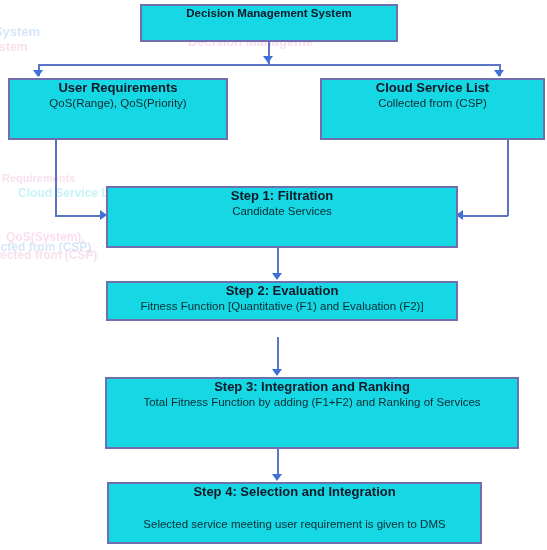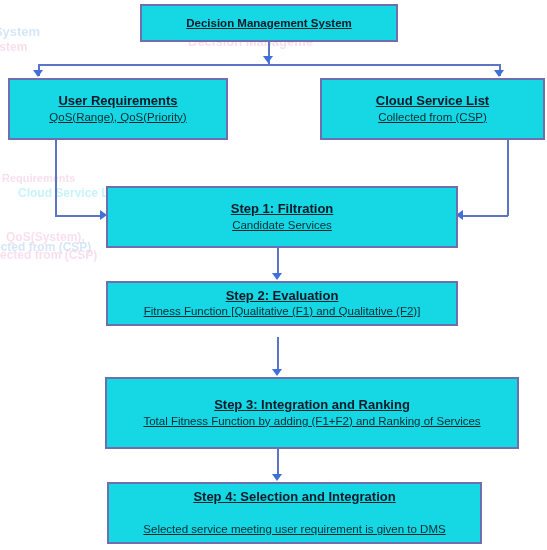--- a/index.html
+++ b/index.html
@@ -36,25 +36,24 @@
 
   
   .node {
     position: absolute;
     box-sizing: border-box;
     background: #15d8e4;
     border: 2px solid #6f6fb0;
     display: flex;
     flex-direction: column;
     align-items: center;
-    justify-content: center;
+    justify-content: flex-start;
     text-align: center;
     color: #10262b;
     z-index: 3;
-    text-decoration: underline;
   }
   .node .title {
     font-size: 13px;
     font-weight: bold;
     line-height: 1.25;
     color: #111827;
   }
   .node .sub {
     font-size: 11.5px;
     font-weight: normal;
@@ -65,21 +64,21 @@
   .node .title + .sub { }
 
   
   #node-dms       { left: 140px; top: 4px;   width: 258px; height: 38px; }
   #node-dms .title{ font-size: 11.5px; }
 
   #node-user      { left: 8px;   top: 78px;  width: 220px; height: 62px; }
   #node-cloud     { left: 320px; top: 78px;  width: 225px; height: 62px; }
 
   #node-step1     { left: 106px; top: 186px; width: 352px; height: 62px; }
-  #node-step2     { left: 106px; top: 281px; width: 352px; height: 45px; }
+  #node-step2     { left: 106px; top: 281px; width: 352px; height: 40px; }
   #node-step3     { left: 105px; top: 377px; width: 414px; height: 72px; }
   #node-step4     { left: 107px; top: 482px; width: 375px; height: 62px; gap: 17px; }
 
   
   .wire {
     position: absolute;
     background: #5b74c4;
     z-index: 2;
   }
   .wire.v { width: 1.6px; }
@@ -169,21 +168,21 @@
     <div class="sub">Collected from (CSP)</div>
   </div>
 
   <div class="node" id="node-step1">
     <div class="title">Step 1: Filtration</div>
     <div class="sub">Candidate Services</div>
   </div>
 
   <div class="node" id="node-step2">
     <div class="title">Step 2: Evaluation</div>
-    <div class="sub">Fitness Function [Qualitative (F1) and Qualitative (F2)]</div>
+    <div class="sub">Fitness Function [Quantitative (F1) and Evaluation (F2)]</div>
   </div>
 
   <div class="node" id="node-step3">
     <div class="title">Step 3: Integration and Ranking</div>
     <div class="sub">Total Fitness Function by adding (F1+F2) and Ranking of Services</div>
   </div>
 
   <div class="node" id="node-step4">
     <div class="title">Step 4: Selection and Integration</div>
     <div class="sub">Selected service meeting user requirement is given to DMS</div>

